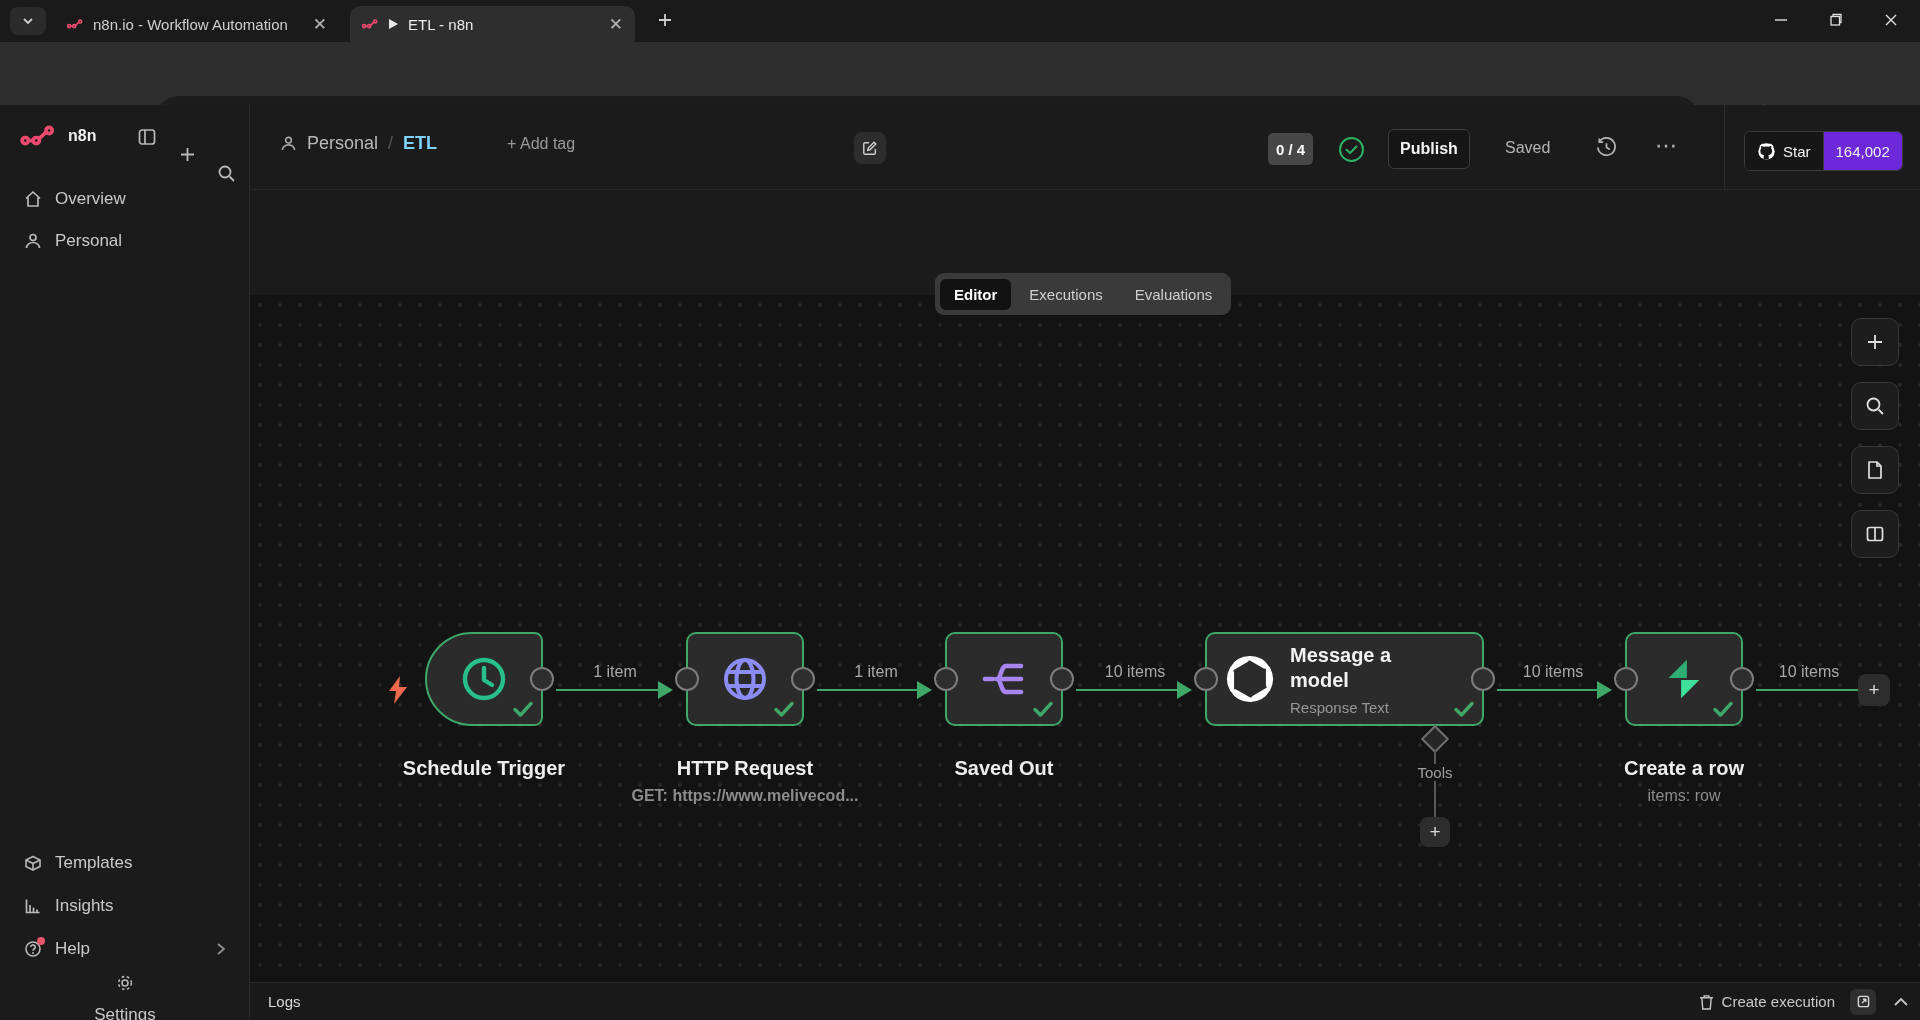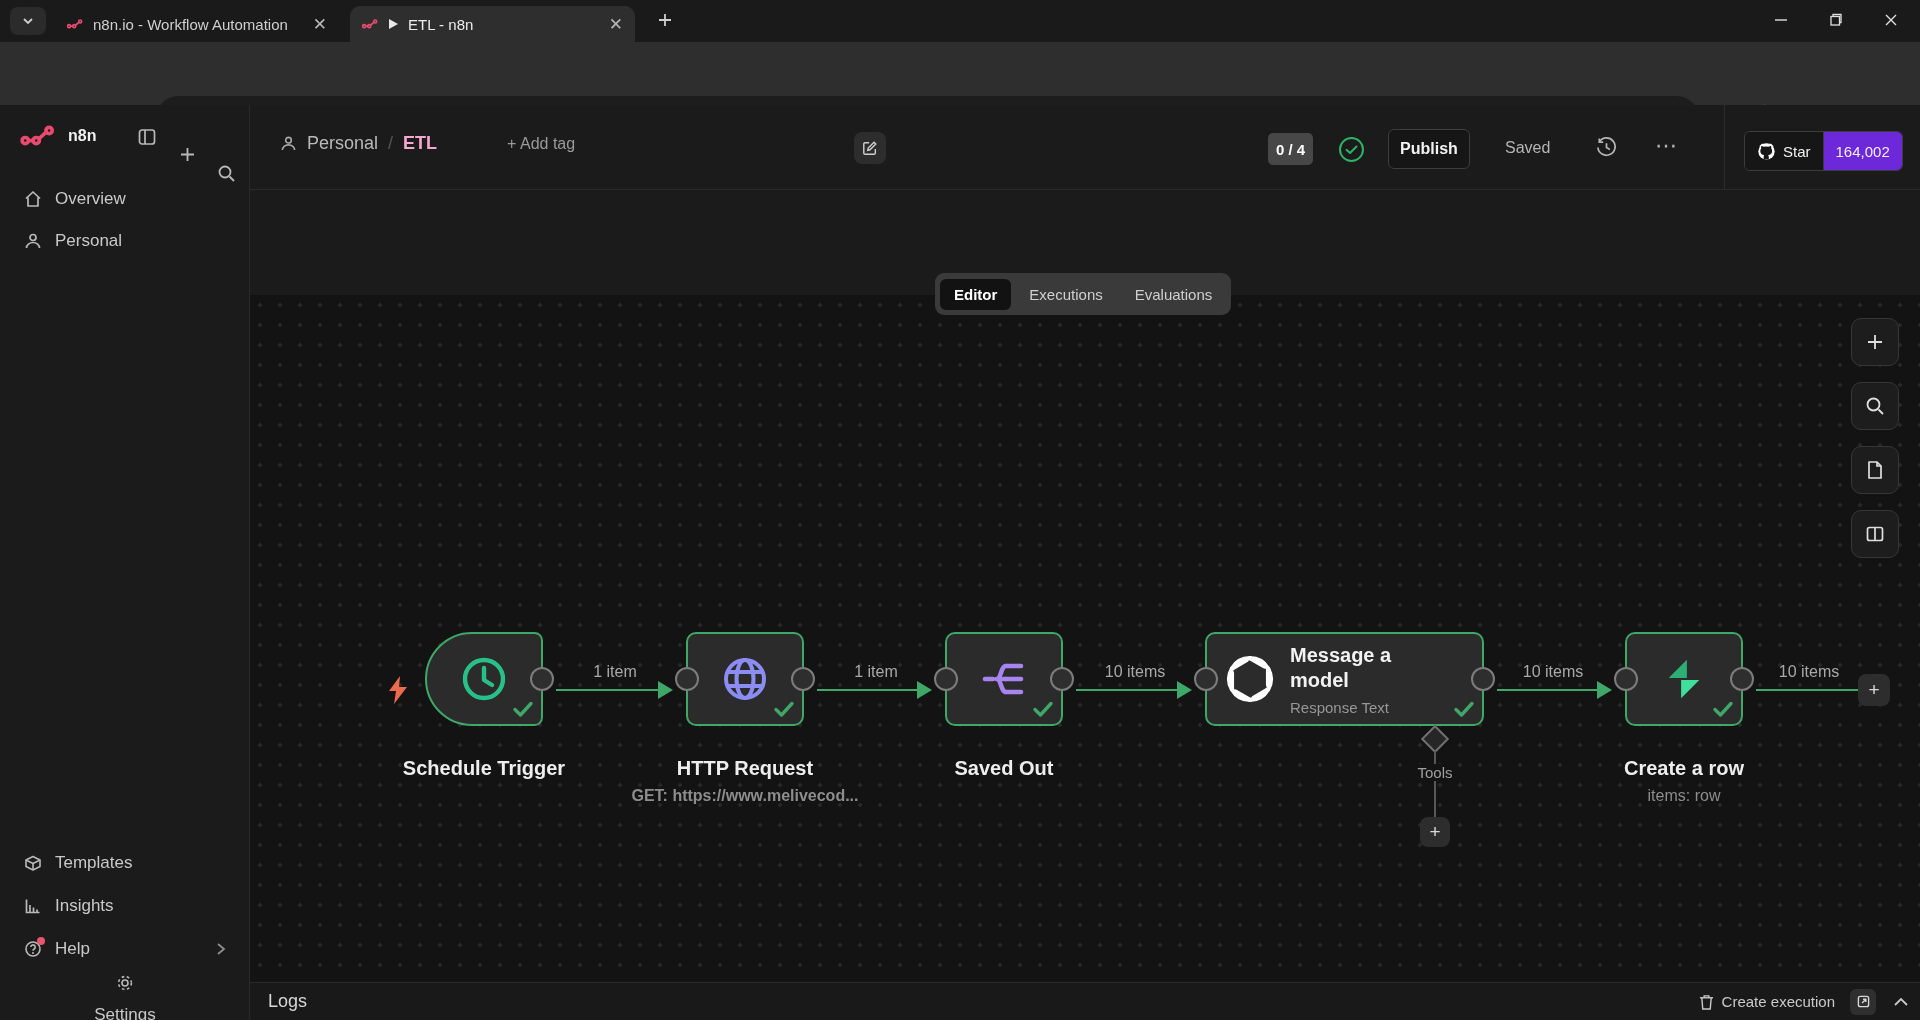--- a/index.html
+++ b/index.html
@@ -73,21 +73,21 @@
                display:flex; align-items:center; justify-content:center; font-size:19px; cursor:pointer; }
   .tools-label { position:absolute; transform:translateX(-50%); background:#131313; padding:0 5px; color:#a0a0a0; font-size:15px; }
   .vline { position:absolute; width:2px; background:#585858; }
 
   .canvas-btn { position:absolute; width:48px; height:48px; background:#1d1d1d; border:1px solid #373737; border-radius:10px;
                 display:flex; align-items:center; justify-content:center; color:#e0e0e0; cursor:pointer; }
 
   
   #logsbar { position:absolute; left:250px; top:877px; width:1670px; height:38px; background:#191919; border-top:1px solid #2b2b2b;
              display:flex; align-items:center; }
-  #logsbar .title { font-size:18px; color:#d8d8d8; margin-left:18px; }
+  #logsbar .title { font-size:15px; color:#d8d8d8; margin-left:18px; }
   #clear-exec { position:absolute; right:85px; display:flex; align-items:center; gap:8px; color:#c9c9c9; font-size:15px; cursor:pointer; }
   #popout-btn { position:absolute; right:44px; width:26px; height:26px; background:#2f2f2f; border-radius:6px;
                 display:flex; align-items:center; justify-content:center; color:#d8d8d8; cursor:pointer; }
   #collapse-btn { position:absolute; right:12px; color:#c9c9c9; cursor:pointer; }
 </style>
 </head>
 <body>
 
 <div id="tabstrip">
   <div class="tabstrip-btn" style="left:10px;">
@@ -339,21 +339,21 @@
   <div id="appheader">
     <div class="abs" style="left:30px; top:28px; display:flex; align-items:center; gap:10px;">
       <svg width="17" height="17" viewBox="0 0 18 18" style="color:#a8a8a8;">
           <g fill="none" stroke="currentColor" stroke-width="1.7">
             <circle cx="9" cy="5.5" r="3"></circle>
             <path d="M2.5 16 a6.5 5.5 0 0 1 13 0"></path>
           </g>
         </svg>
       <span class="crumb" style="color:#b9b9b9;">Personal</span>
       <span class="crumb" style="color:#555555;">/</span>
-      <span class="crumb" style="color:#f9a8d4; font-weight:600;">ETL</span>
+      <span class="crumb" style="color:#7dd3fc; font-weight:600;">ETL</span>
       <span style="color:#9a9a9a; font-size:16px; margin-left:60px;">+ Add tag</span>
     </div>
     <div class="abs" style="left:604px; top:27px; width:32px; height:32px; background:#2d2d2d; border-radius:8px; display:flex; align-items:center; justify-content:center; color:#cfcfcf;">
       <svg width="16" height="16" viewBox="0 0 18 18">
           <g fill="none" stroke="currentColor" stroke-width="1.6">
             <path d="M8 3 H3.5 A1.5 1.5 0 0 0 2 4.5 v10 A1.5 1.5 0 0 0 3.5 16 h10 A1.5 1.5 0 0 0 15 14.5 V10"></path>
             <path d="M13.5 2.5 L15.5 4.5 L9 11 L6.5 11.5 L7 9 Z"></path>
           </g>
         </svg>
     </div>

